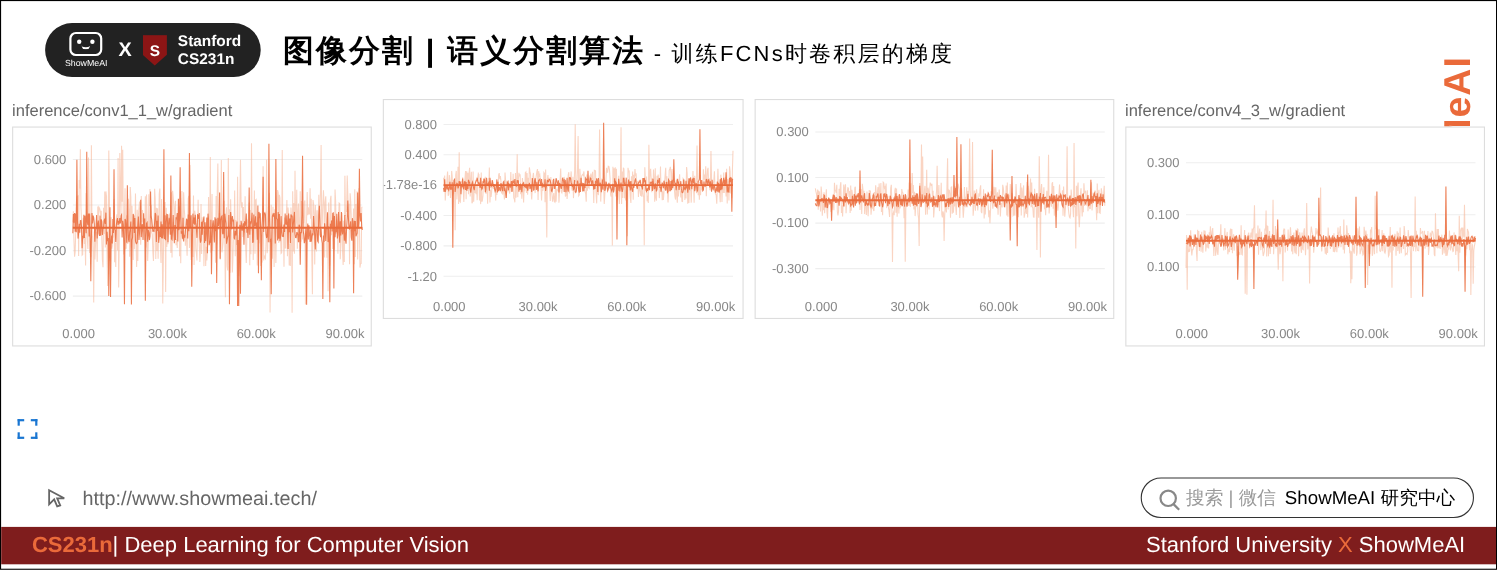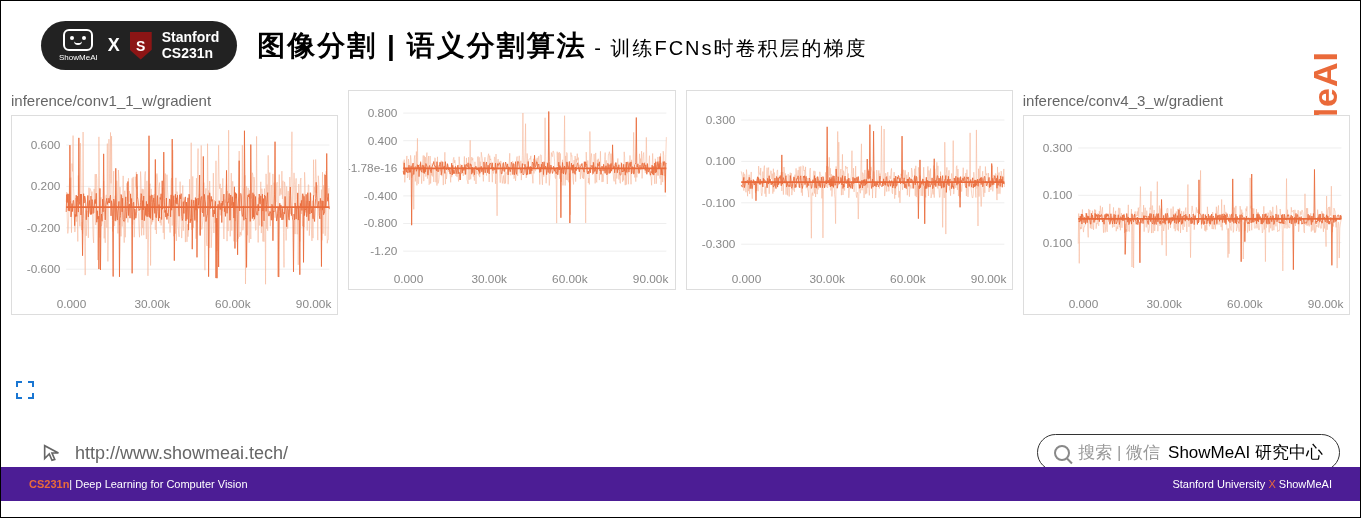--- a/index.html
+++ b/index.html
@@ -28,21 +28,21 @@
 .expand-icon .bl { bottom:0; left:0; border-right:none; border-top:none; }
 .expand-icon .br { bottom:0; right:0; border-left:none; border-top:none; }
 .footer-top { position:absolute; bottom:38px; left:0; right:0; display:flex; align-items:center; justify-content:space-between; padding:0 20px 8px 40px; }
 .url-box { display:flex; align-items:flex-end; gap:12px; color:#666; font-size:18px; }
 .cursor-icon { width:22px; height:22px; }
 .search-pill { border:1.5px solid #333; border-radius:24px; padding:6px 16px; display:flex; align-items:center; gap:8px; font-size:17px; }
 .search-pill .mag { width:16px; height:16px; border:2px solid #888; border-radius:50%; position:relative; }
 .search-pill .mag::after { content:''; position:absolute; width:7px; height:2px; background:#888; bottom:-3px; right:-5px; transform:rotate(45deg); }
 .search-hint { color:#999; }
 .search-bold { font-weight:normal; }
-.footer-bar { position:absolute; bottom:16px; left:0; right:0; height:34px; background:#4c1d95; display:flex; align-items:center; justify-content:space-between; padding:0 28px; font-size:11px; }
+.footer-bar { position:absolute; bottom:4px; left:0; right:0; height:34px; background:#7f1d1d; display:flex; align-items:center; justify-content:space-between; padding:0 28px; font-size:20px; }
 .fb-left .orange { color:#ea6a3a; font-weight:bold; }
 .fb-left .white { color:#fff; }
 .fb-right { color:#fff; }
 .fb-right .xo { color:#ea6a3a; }
 </style>
 </head>
 <body>
 
 <div class="header">
   <div class="badge">

